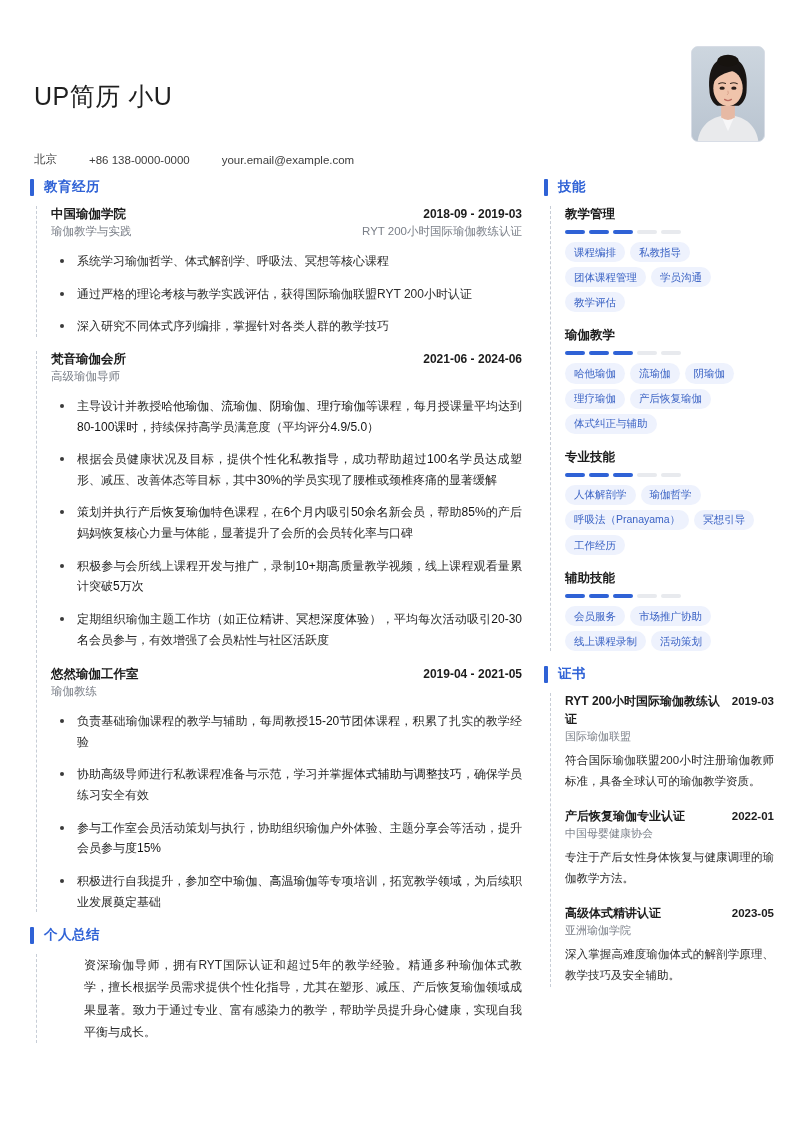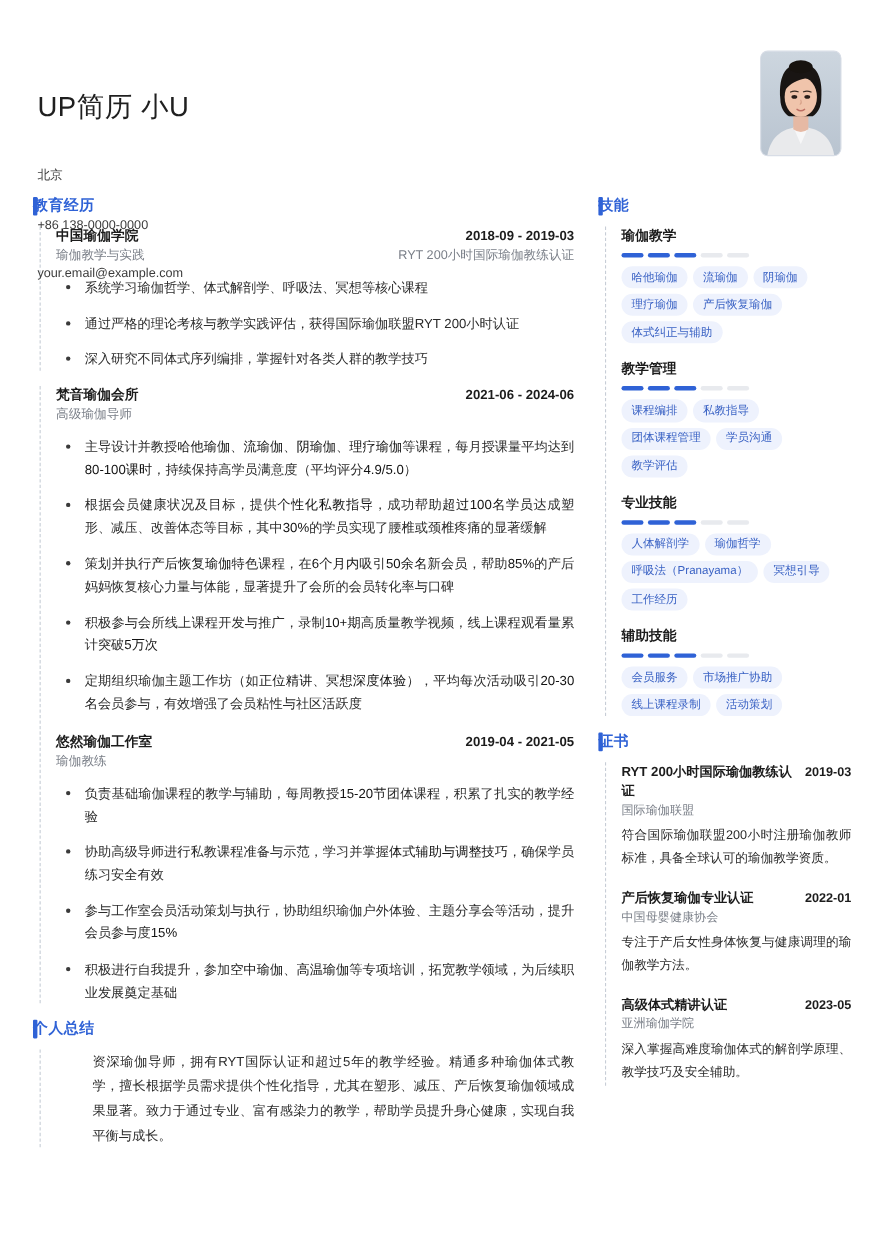--- a/index.html
+++ b/index.html
@@ -34,22 +34,21 @@
     margin-top: 34px;
   }
   .contact {
     position: absolute;
     left: 34px;
     top: 152px;
     font-size: 11.5px;
     color: #3c3c3c;
     display: flex;
     gap: 32px;
-    align-items: flex-start;
-    flex-direction: column;
+    align-items: center;
   }
   .contact span { white-space: nowrap; }
   .avatar-wrap {
     position: absolute;
     right: 26px;
     top: 46px;
     width: 74px;
     height: 96px;
     border-radius: 7px;
     overflow: hidden;
@@ -65,21 +64,21 @@
     gap: 22px;
     align-items: flex-start;
   }
   .col-left { width: 492px; flex: none; }
   .col-right { width: 230px; flex: none; }
 
   
   .section { margin-bottom: 14px; }
   .sec-head {
     position: relative;
-    padding-left: 0;
+    padding-left: 14px;
     margin-bottom: 10px;
   }
   .sec-head::before {
     content: "";
     position: absolute;
     left: 0; top: 1px;
     width: 4px; height: 17px;
     background: #2f62d6;
     border-radius: 1px;
   }
@@ -318,52 +317,52 @@
     </div>
 
     <div class="col-right">
 
       <div class="section">
         <div class="sec-head">
           <div class="sec-title">技能</div>
         </div>
         <div class="sec-body" id="skills-body">
             <div class="skill-group">
+              <div class="skill-name">教学管理</div>
+              <div class="level">
+                <i class="on"></i>
+                <i class="on"></i>
+                <i class="on"></i>
+                <i></i>
+                <i></i>
+              </div>
+              <div class="tags">
+                <span class="tag">课程编排</span>
+                <span class="tag">私教指导</span>
+                <span class="tag">团体课程管理</span>
+                <span class="tag">学员沟通</span>
+                <span class="tag">教学评估</span>
+              </div>
+            </div>
+            <div class="skill-group">
               <div class="skill-name">瑜伽教学</div>
               <div class="level">
                 <i class="on"></i>
                 <i class="on"></i>
                 <i class="on"></i>
                 <i></i>
                 <i></i>
               </div>
               <div class="tags">
                 <span class="tag">哈他瑜伽</span>
                 <span class="tag">流瑜伽</span>
                 <span class="tag">阴瑜伽</span>
                 <span class="tag">理疗瑜伽</span>
                 <span class="tag">产后恢复瑜伽</span>
                 <span class="tag">体式纠正与辅助</span>
-              </div>
-            </div>
-            <div class="skill-group">
-              <div class="skill-name">教学管理</div>
-              <div class="level">
-                <i class="on"></i>
-                <i class="on"></i>
-                <i class="on"></i>
-                <i></i>
-                <i></i>
-              </div>
-              <div class="tags">
-                <span class="tag">课程编排</span>
-                <span class="tag">私教指导</span>
-                <span class="tag">团体课程管理</span>
-                <span class="tag">学员沟通</span>
-                <span class="tag">教学评估</span>
               </div>
             </div>
             <div class="skill-group">
               <div class="skill-name">专业技能</div>
               <div class="level">
                 <i class="on"></i>
                 <i class="on"></i>
                 <i class="on"></i>
                 <i></i>
                 <i></i>

